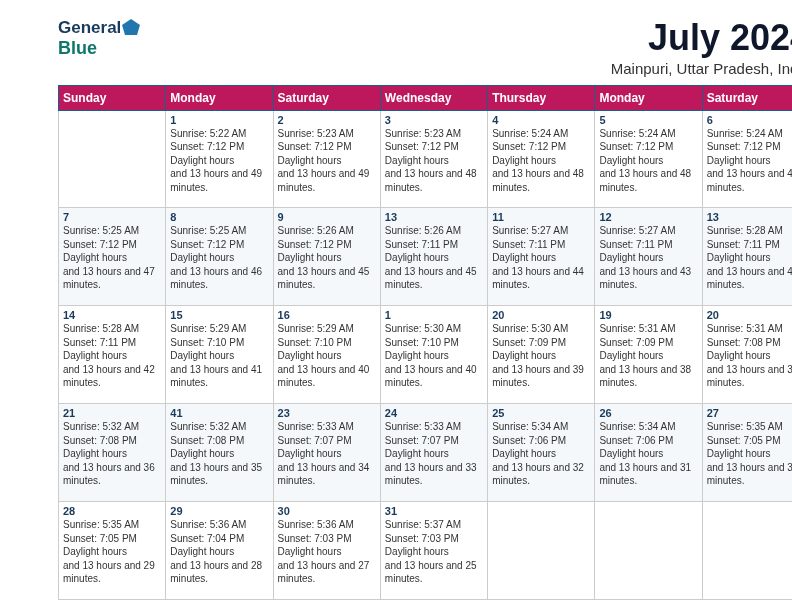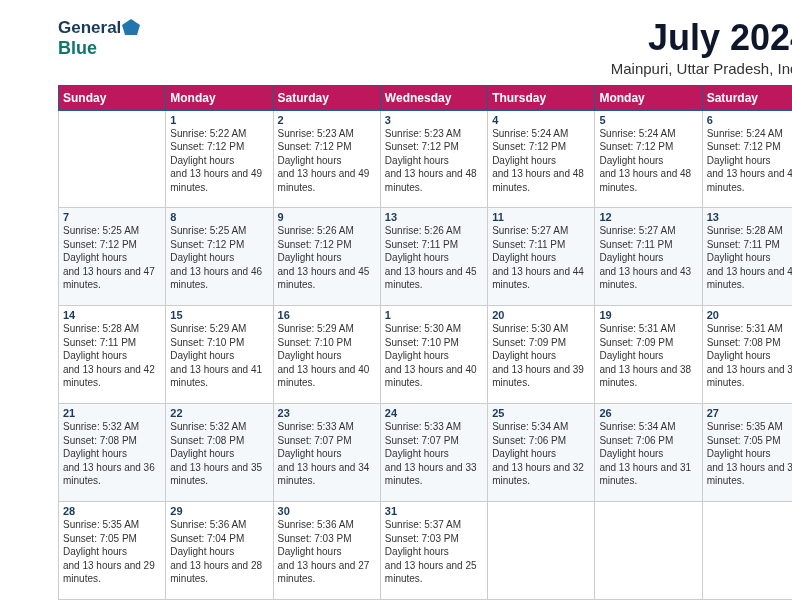--- a/index.html
+++ b/index.html
@@ -324,21 +324,21 @@
           <td>
         <div class="day-num">21</div>
         <div class="day-info">
           Sunrise: 5:32 AM<br>
           Sunset: 7:08 PM<br>
           Daylight hours<br>
           and 13 hours and 36 minutes.
         </div>
       </td>
           <td>
-        <div class="day-num">22</div>
+        <div class="day-num">41</div>
         <div class="day-info">
           Sunrise: 5:32 AM<br>
           Sunset: 7:08 PM<br>
           Daylight hours<br>
           and 13 hours and 35 minutes.
         </div>
       </td>
           <td>
         <div class="day-num">23</div>
         <div class="day-info">

